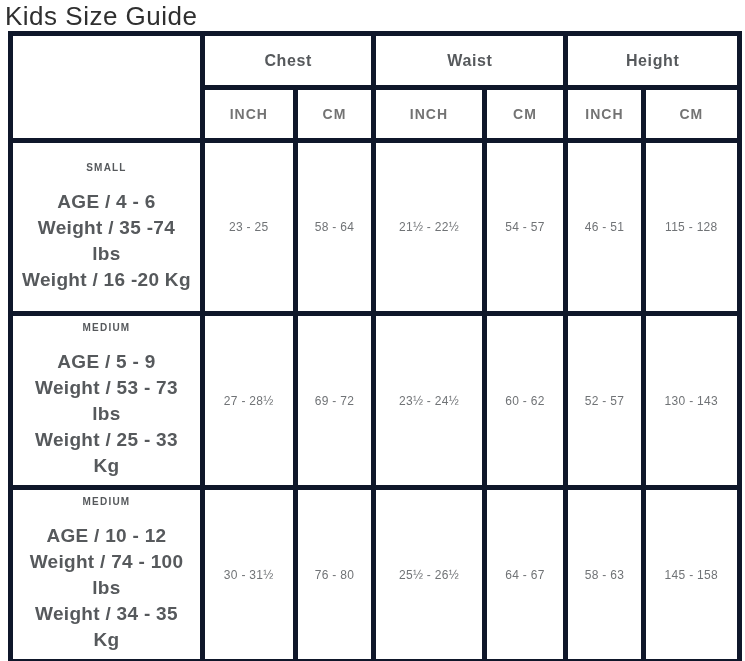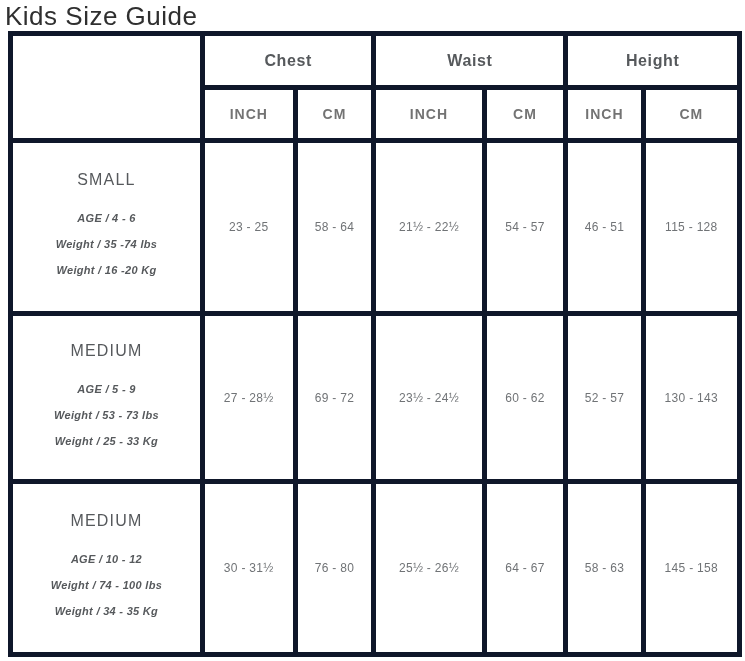--- a/index.html
+++ b/index.html
@@ -58,31 +58,30 @@
     font-size: 14px;
     font-weight: 700;
     color: #737373;
     letter-spacing: 1px;
   }
   td.size-label-cell {
     color: #56595c;
     padding: 6px 8px;
   }
   .size-name {
-    font-size: 16px;
-    font-weight: 400;
+    font-size: 10px;
+    font-weight: 700;
     letter-spacing: 1.2px;
     margin-bottom: 16px;
   }
   .size-detail {
-    font-size: 11px;
+    font-size: 19px;
     font-weight: 700;
     letter-spacing: 0.3px;
     line-height: 26px;
-    font-style: italic;
   }
   td.value-cell {
     font-size: 12px;
     font-weight: 400;
     color: #707376;
     letter-spacing: 0.3px;
   }
 </style>
 </head>
 <body>

